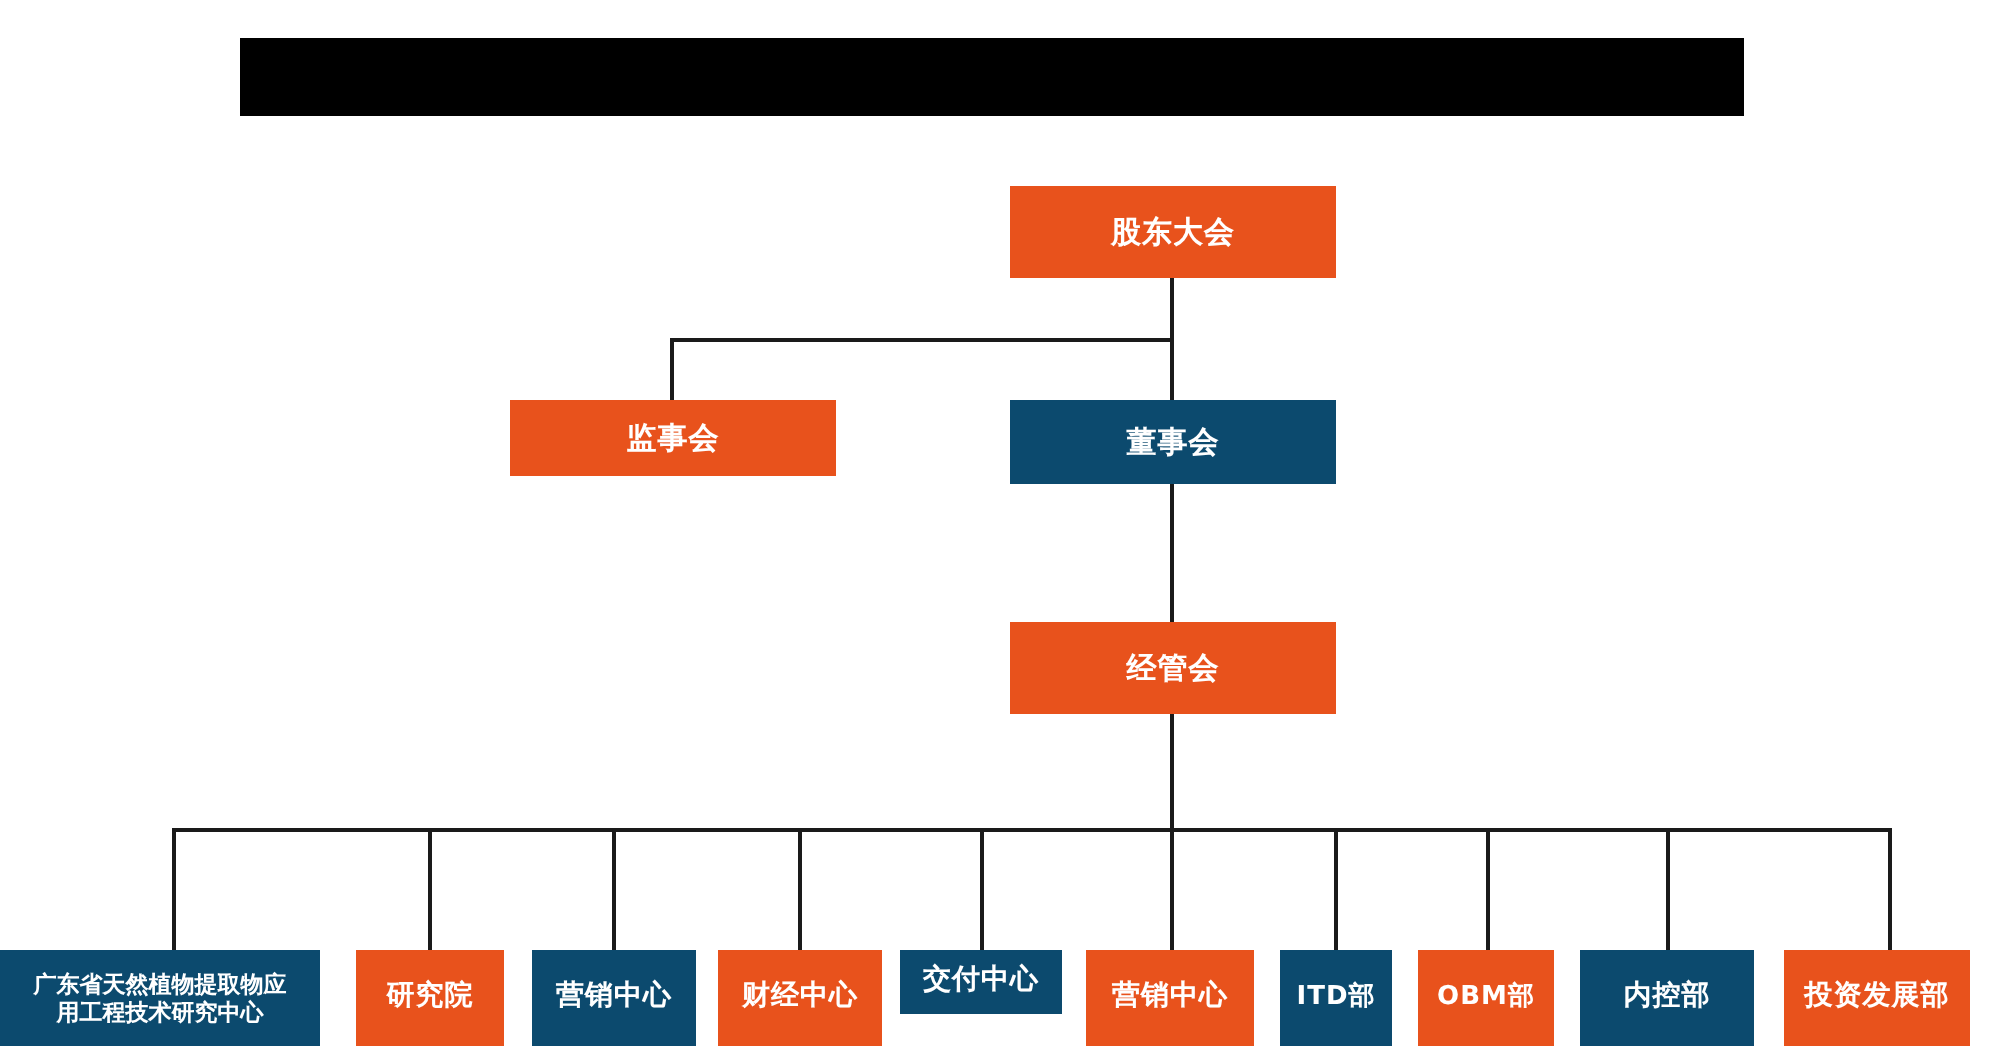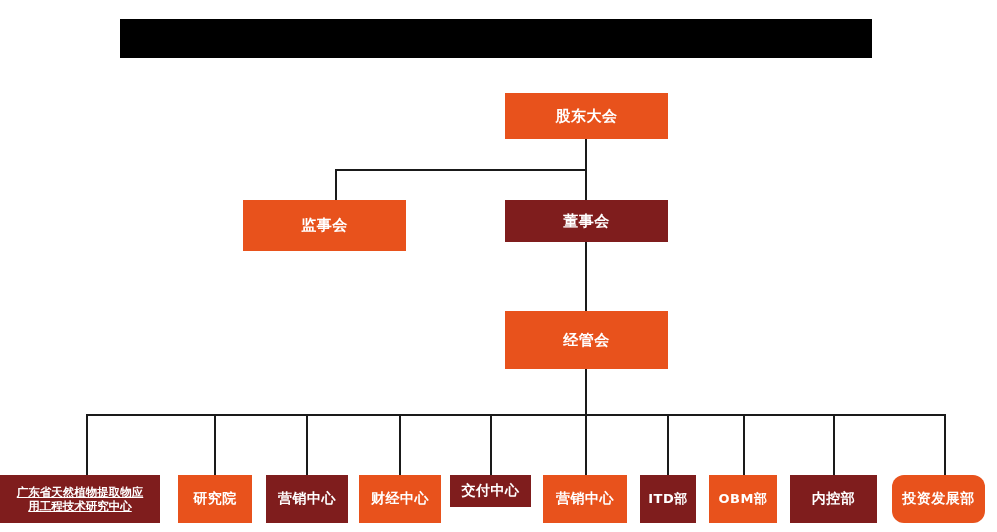--- a/index.html
+++ b/index.html
@@ -31,21 +31,21 @@
     align-items: center;
     justify-content: flex-end;
     text-align: center;
     color: #ffffff;
     line-height: 1.25;
     letter-spacing: 0.5px;
     font-weight: 700;
     -webkit-font-smoothing: antialiased;
   }
   .node.tone-dark  { background: #E8521C; }
-  .node.tone-light { background: #7f1d1d; }
+  .node.tone-light { background: #0c4a6e; }
 
   .node .label {
     display: block;
     width: 100%;
     padding: 0 4px;
     box-sizing: border-box;
     white-space: pre-line;
   }
 
   
@@ -91,33 +91,33 @@
   <div class="conn v" style="left:585px; top:414px; height:61px;"></div>
   <div class="conn v" style="left:667px; top:414px; height:61px;"></div>
   <div class="conn v" style="left:743px; top:414px; height:61px;"></div>
   <div class="conn v" style="left:833px; top:414px; height:61px;"></div>
   <div class="conn v" style="left:944px; top:414px; height:61px;"></div>
 
   <div class="node tone-dark size-lg" style="left:505px; top:93px; width:163px; height:46px;">
     <span class="label">股东大会</span>
   </div>
 
-  <div class="node tone-dark size-lg" style="left:243px; top:200px; width:163px; height:51px;">
+  <div class="node tone-dark size-lg" style="left:255px; top:200px; width:163px; height:38px;">
     <span class="label">监事会</span>
   </div>
 
   <div class="node tone-light size-lg" style="left:505px; top:200px; width:163px; height:42px;">
     <span class="label">董事会</span>
   </div>
 
-  <div class="node tone-dark size-lg" style="left:505px; top:311px; width:163px; height:58px;">
+  <div class="node tone-dark size-lg" style="left:505px; top:311px; width:163px; height:46px;">
     <span class="label">经管会</span>
   </div>
 
-  <div class="node tone-light size-xs" style="left:0px; top:475px; width:160px; height:48px;text-decoration:underline;">
+  <div class="node tone-light size-xs" style="left:0px; top:475px; width:160px; height:48px;">
     <span class="label">广东省天然植物提取物应
 用工程技术研究中心</span>
   </div>
 
   <div class="node tone-dark size-md" style="left:178px; top:475px; width:74px; height:48px;">
     <span class="label">研究院</span>
   </div>
 
   <div class="node tone-dark size-md" style="left:359px; top:475px; width:82px; height:48px;">
     <span class="label">财经中心</span>
@@ -140,17 +140,17 @@
   </div>
 
   <div class="node tone-dark size-sm" style="left:709px; top:475px; width:68px; height:48px;">
     <span class="label">OBM部</span>
   </div>
 
   <div class="node tone-light size-md" style="left:790px; top:475px; width:87px; height:48px;">
     <span class="label">内控部</span>
   </div>
 
-  <div class="node tone-dark size-md" style="left:892px; top:475px; width:93px; height:48px;border-radius:12px;">
+  <div class="node tone-dark size-md" style="left:892px; top:475px; width:93px; height:48px;">
     <span class="label">投资发展部</span>
   </div>
 
 </div>
 
 </body></html>

